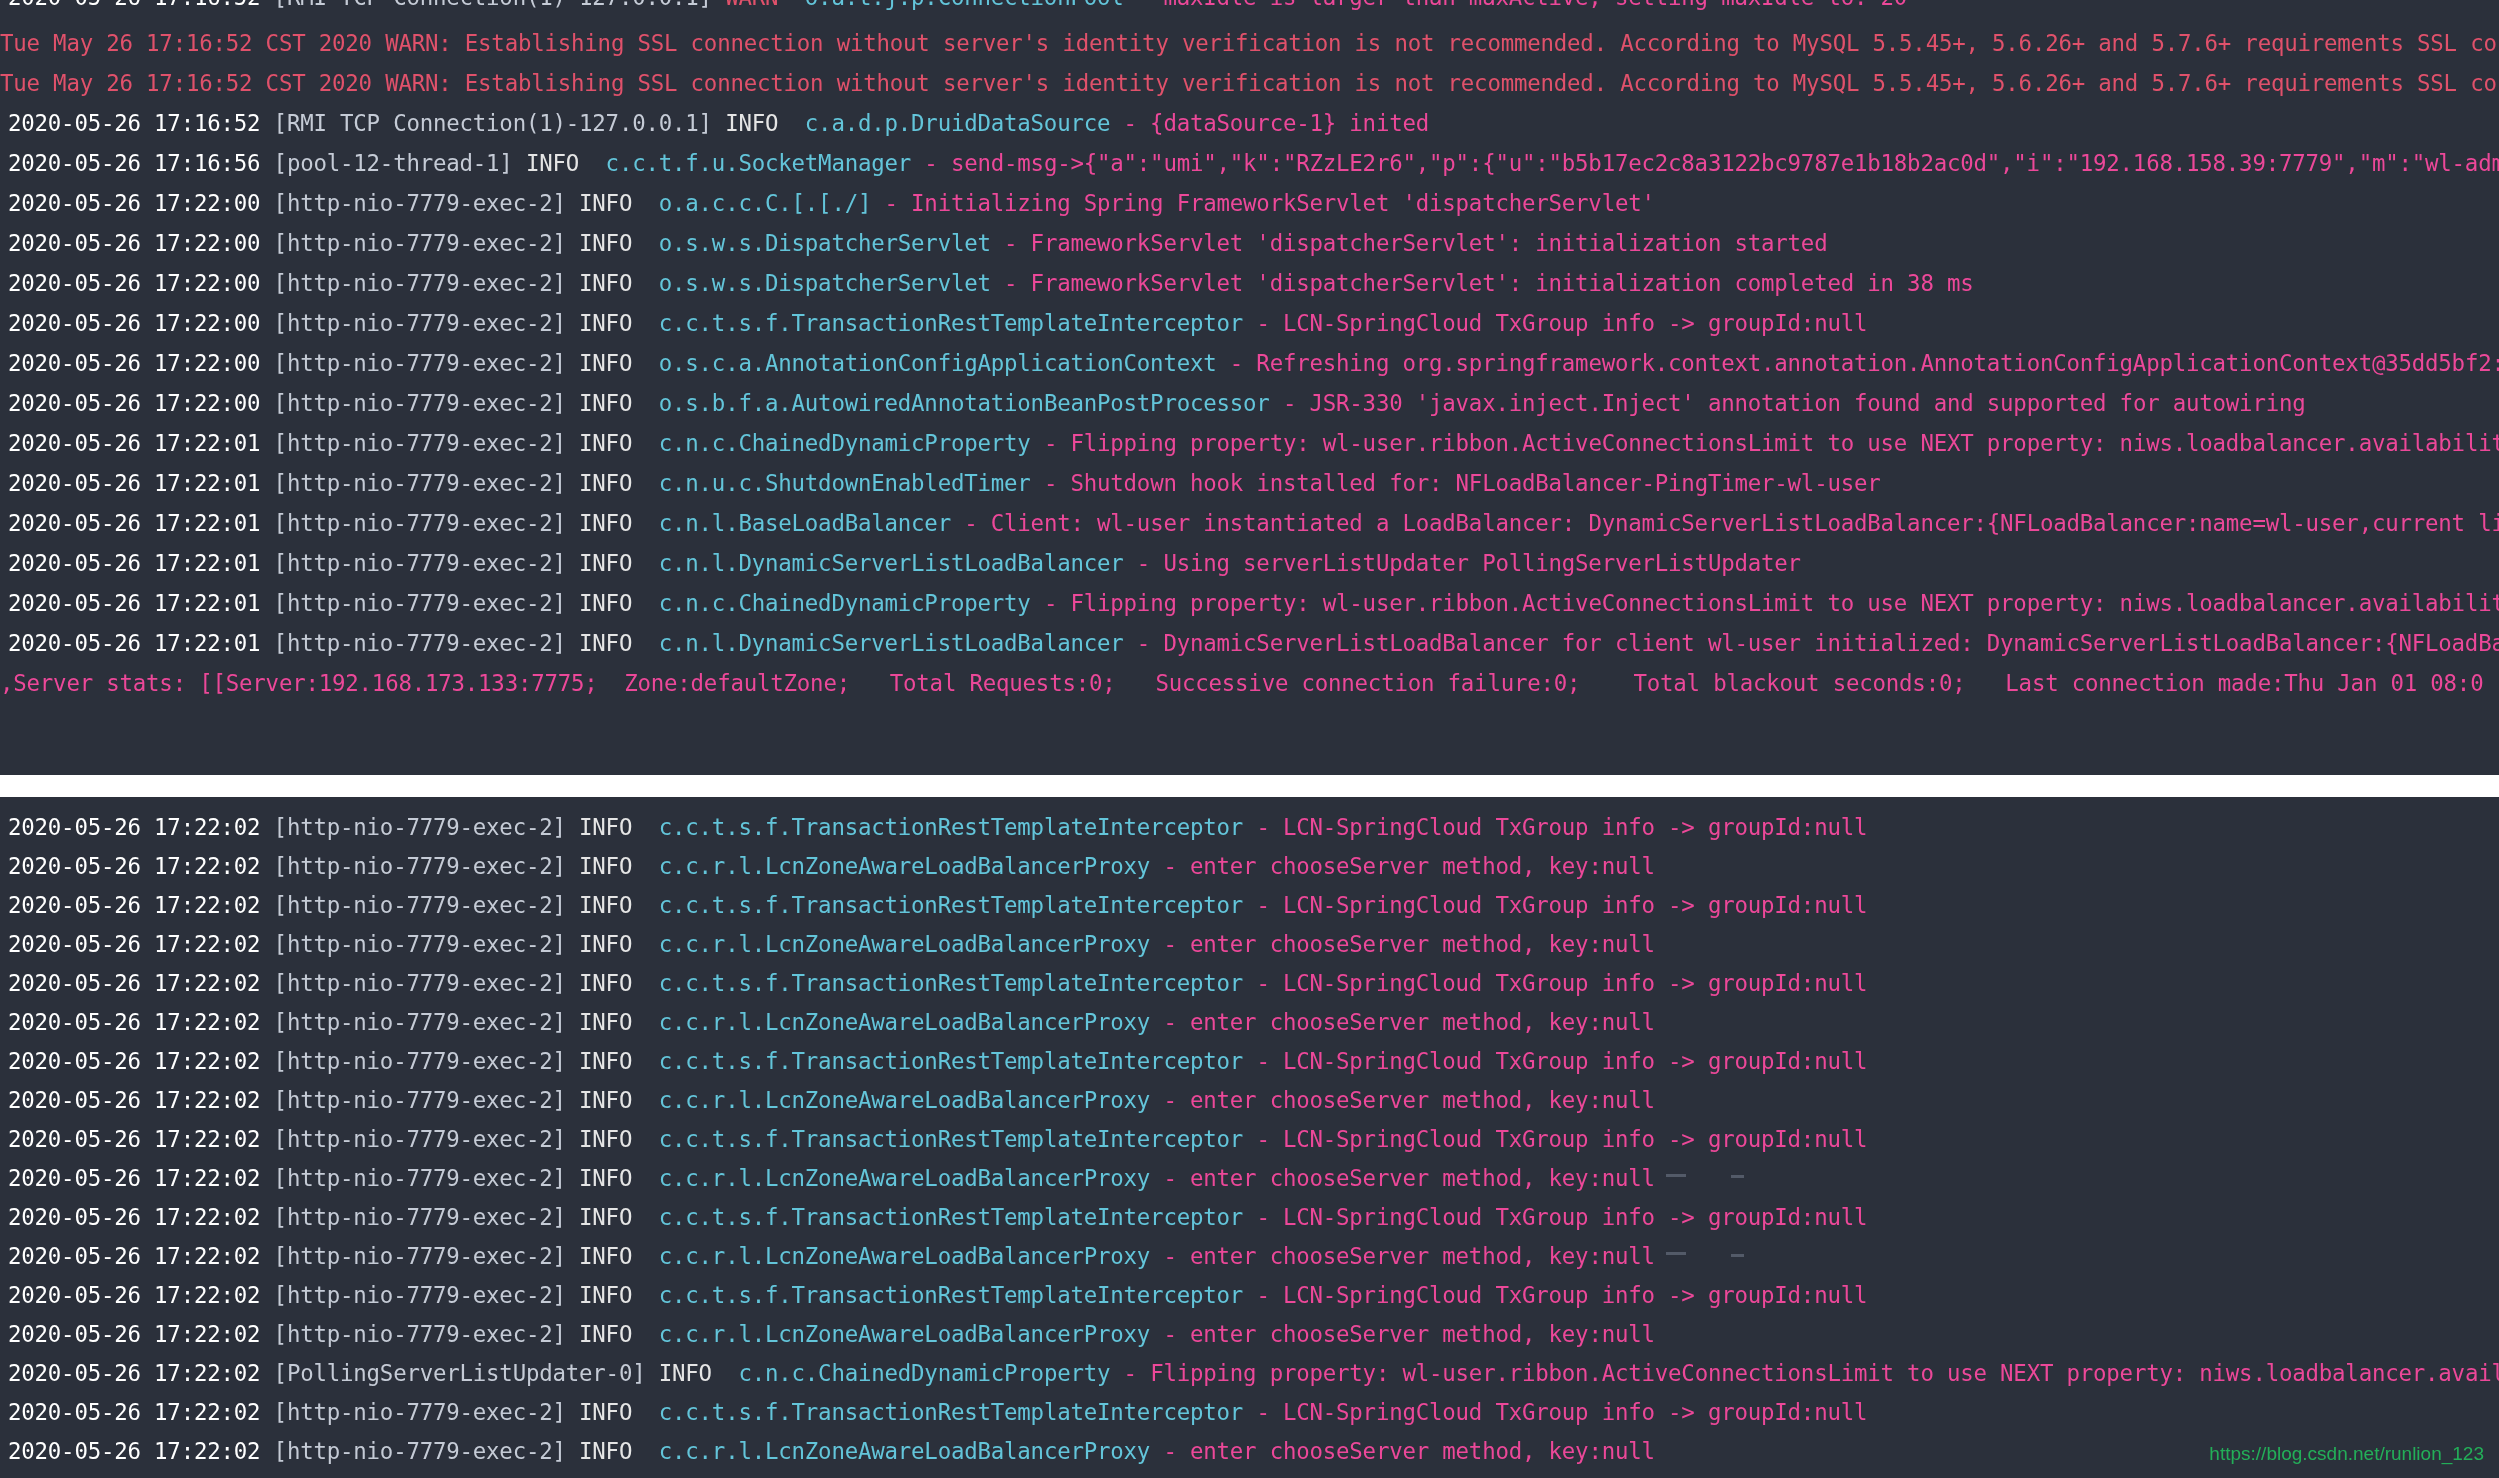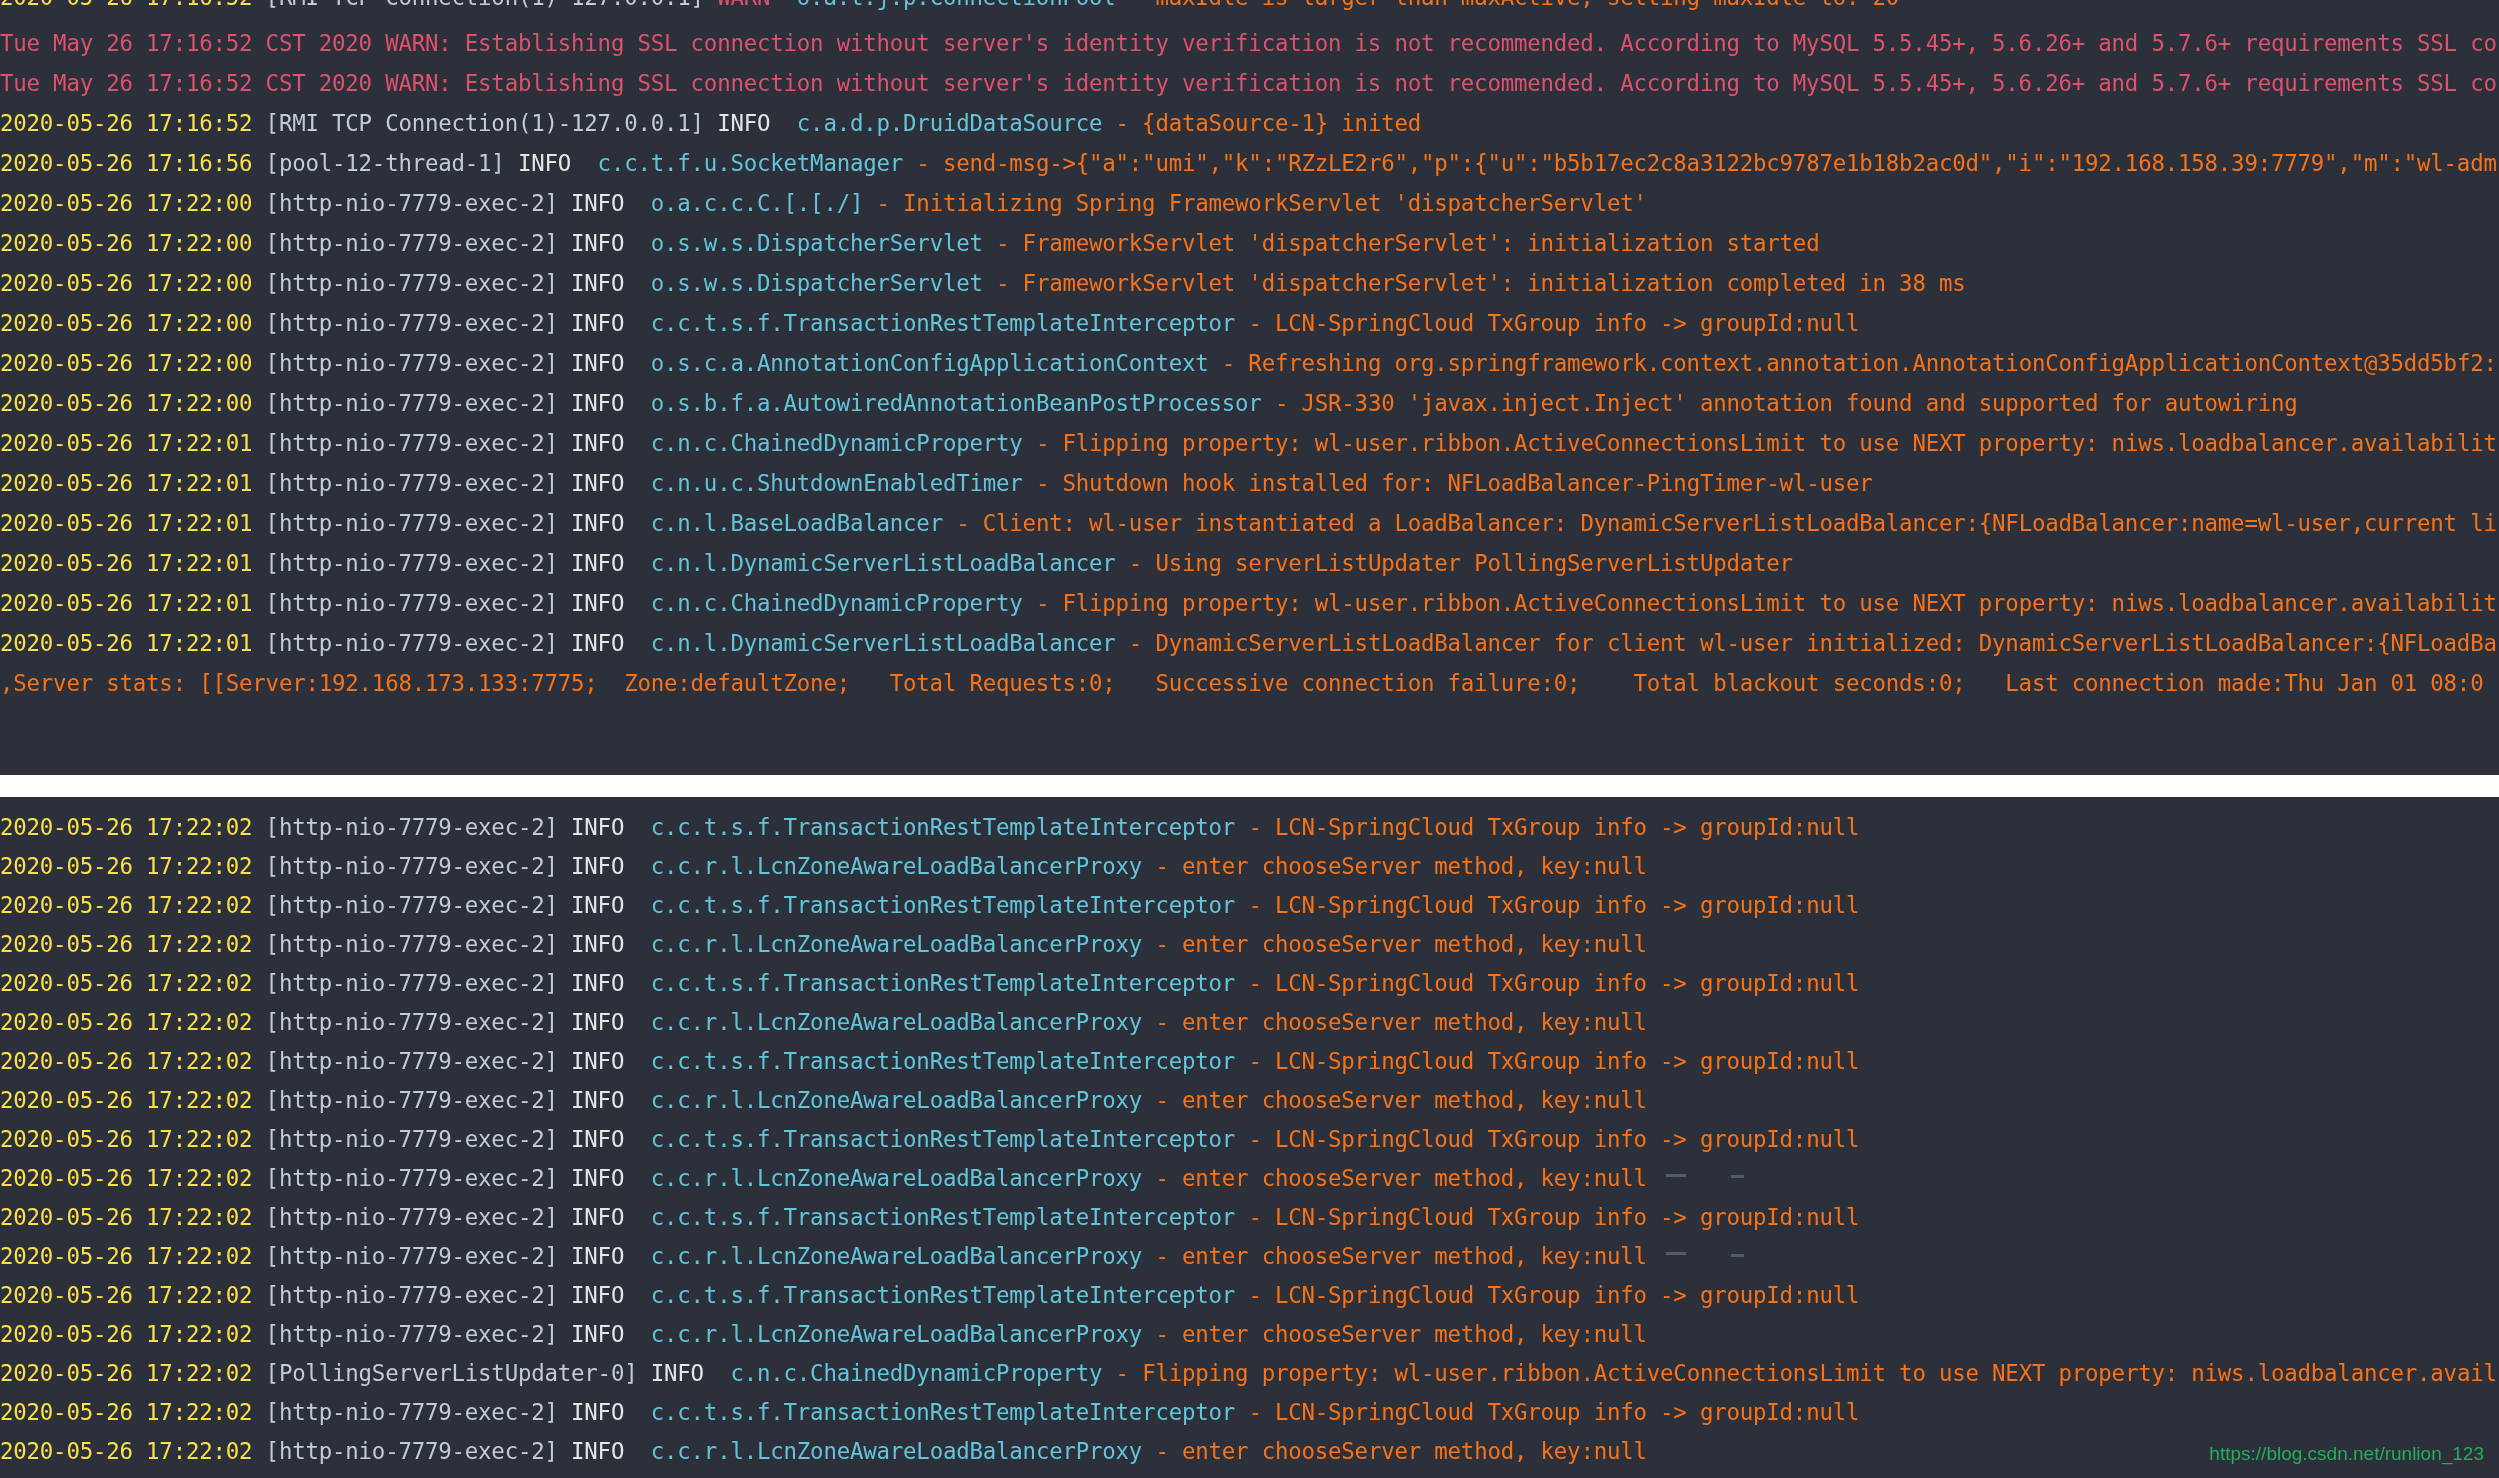--- a/index.html
+++ b/index.html
@@ -64,26 +64,26 @@
   #upper-panel .log-lines {
     position: relative;
     top: -3.6px;
   }
   #lower-panel .log-line {
     line-height: 39px;
     height: 39px;
   }
 
   
-  .tok-ts     { color: #fde047; }
+  .tok-ts     { color: #ffffff; margin-left: 8px; }
   .tok-thread { color: #c5cbd6; }
   .tok-info   { color: #e5e5e5; }
   .tok-warn   { color: #e0516b; }
   .tok-class  { color: #63c5da; text-align: right; }
-  .tok-msg    { color: #f97316; }
+  .tok-msg    { color: #ec4899; }
   .tok-warnline { color: #e0516b; }
   .tok-plain  { color: #c5cbd6; }
 
   
   .artifact {
     position: absolute;
     background: #5a6271;
     height: 2.7px;
     opacity: 0.85;
     pointer-events: none;

